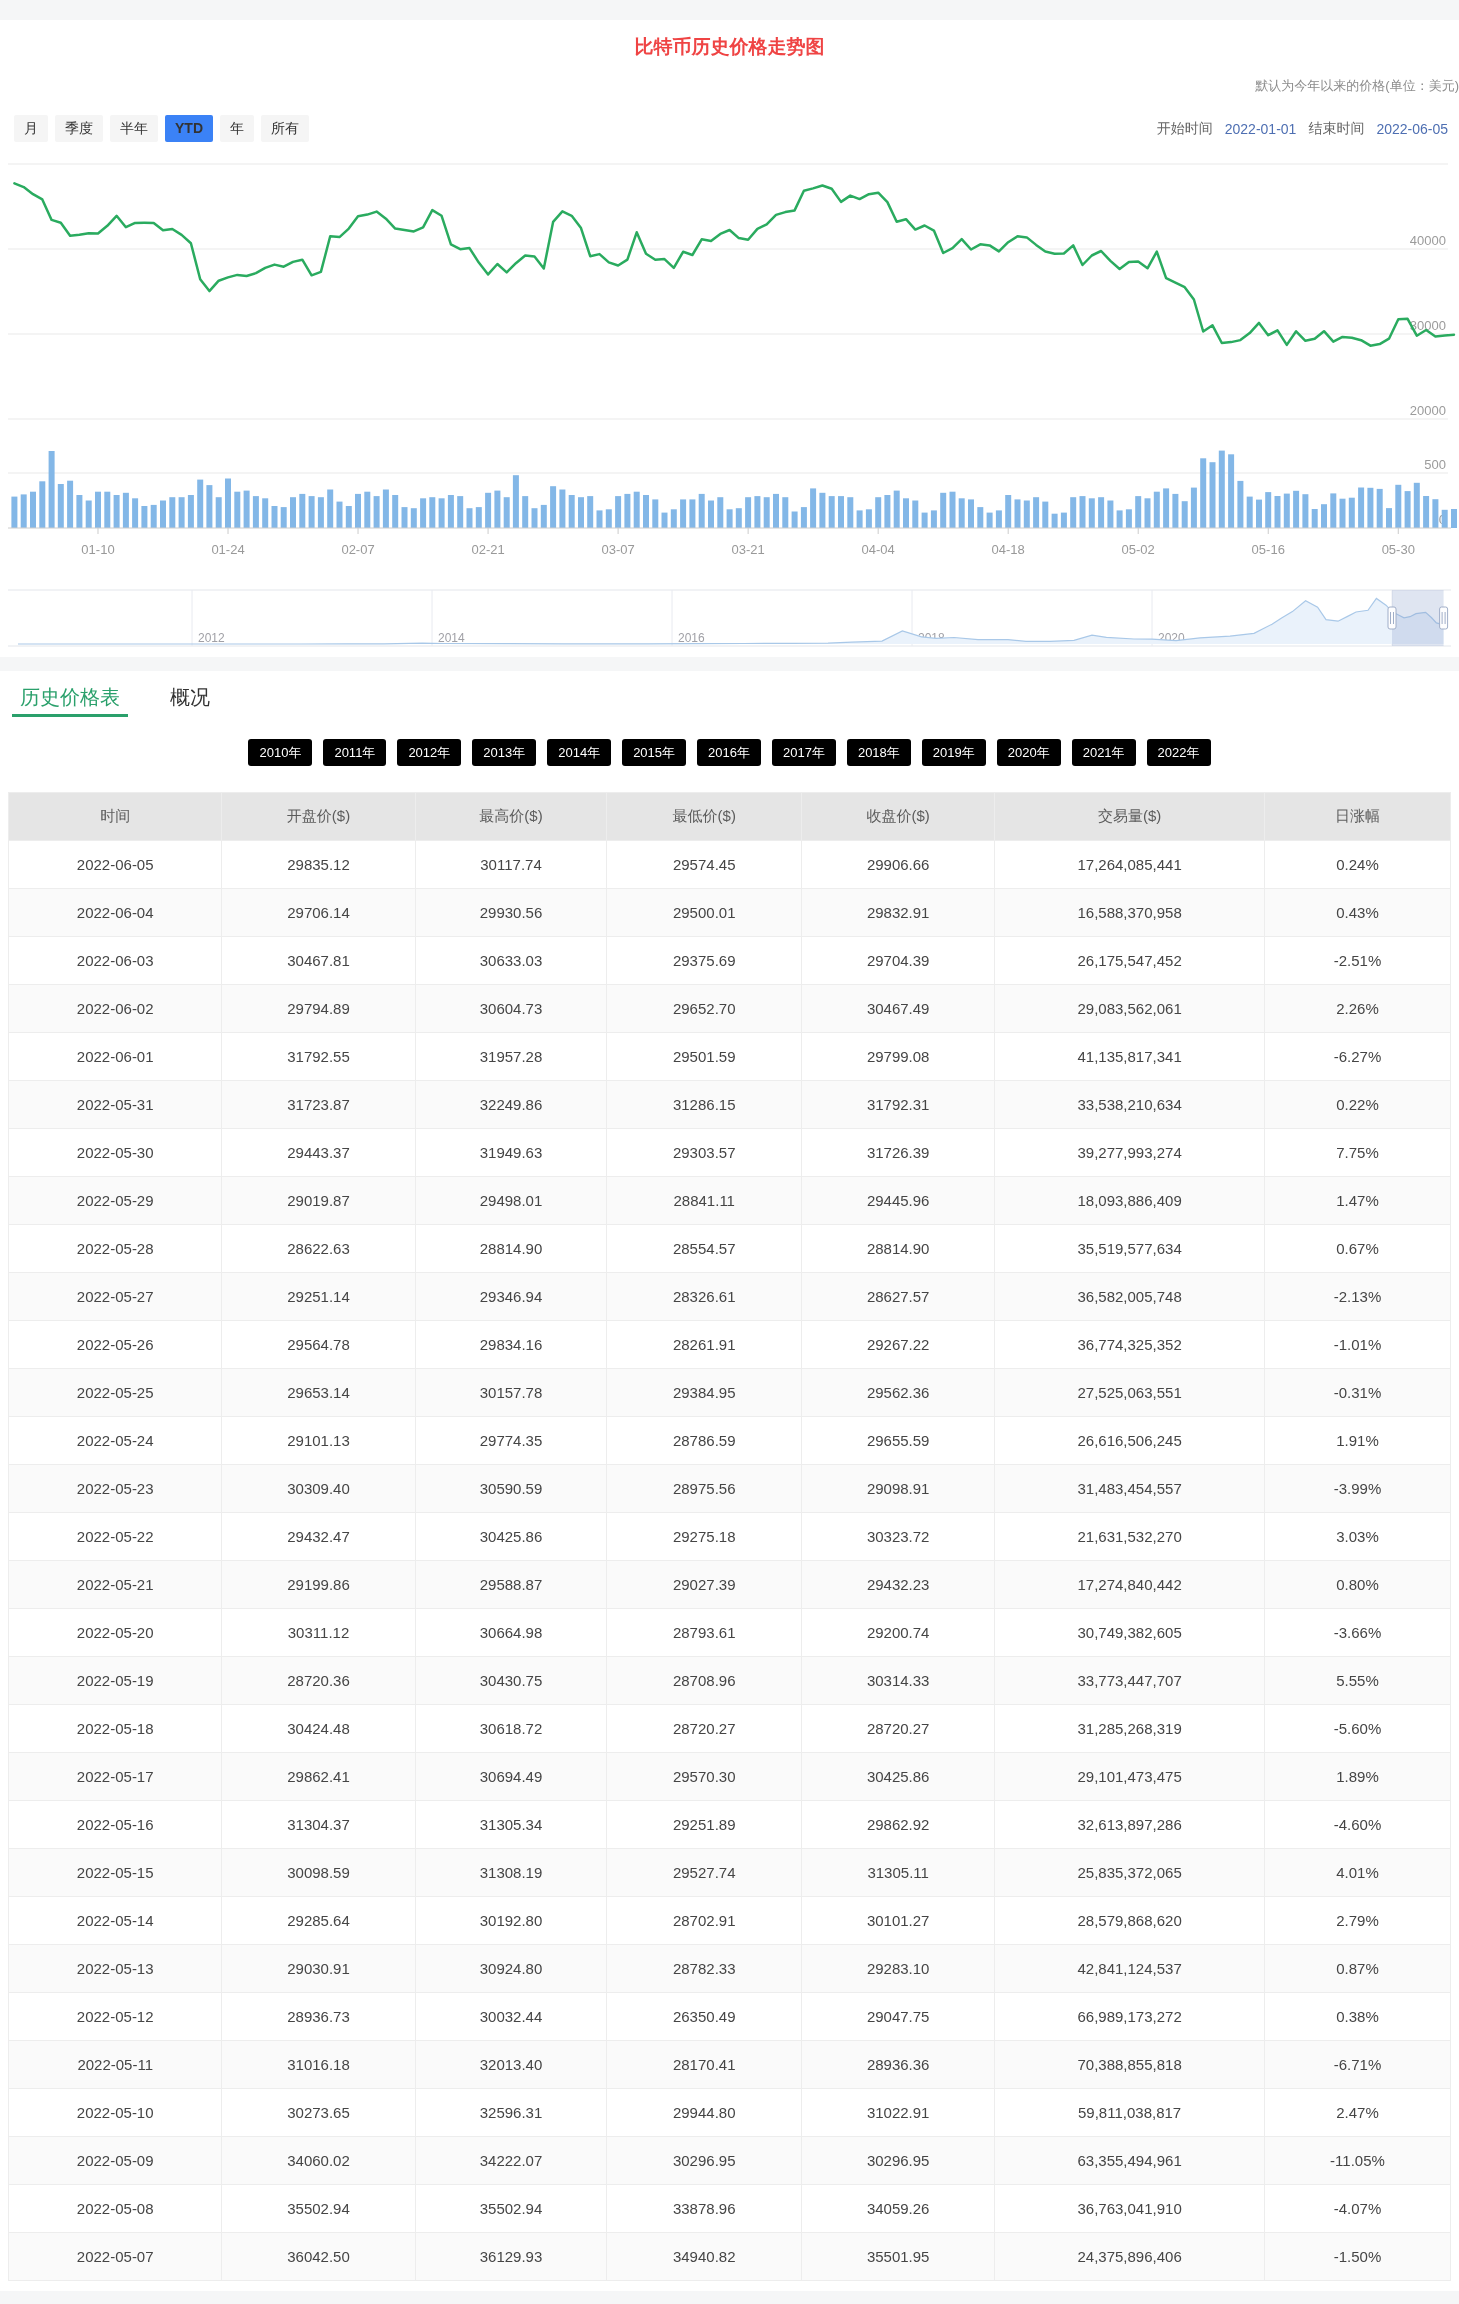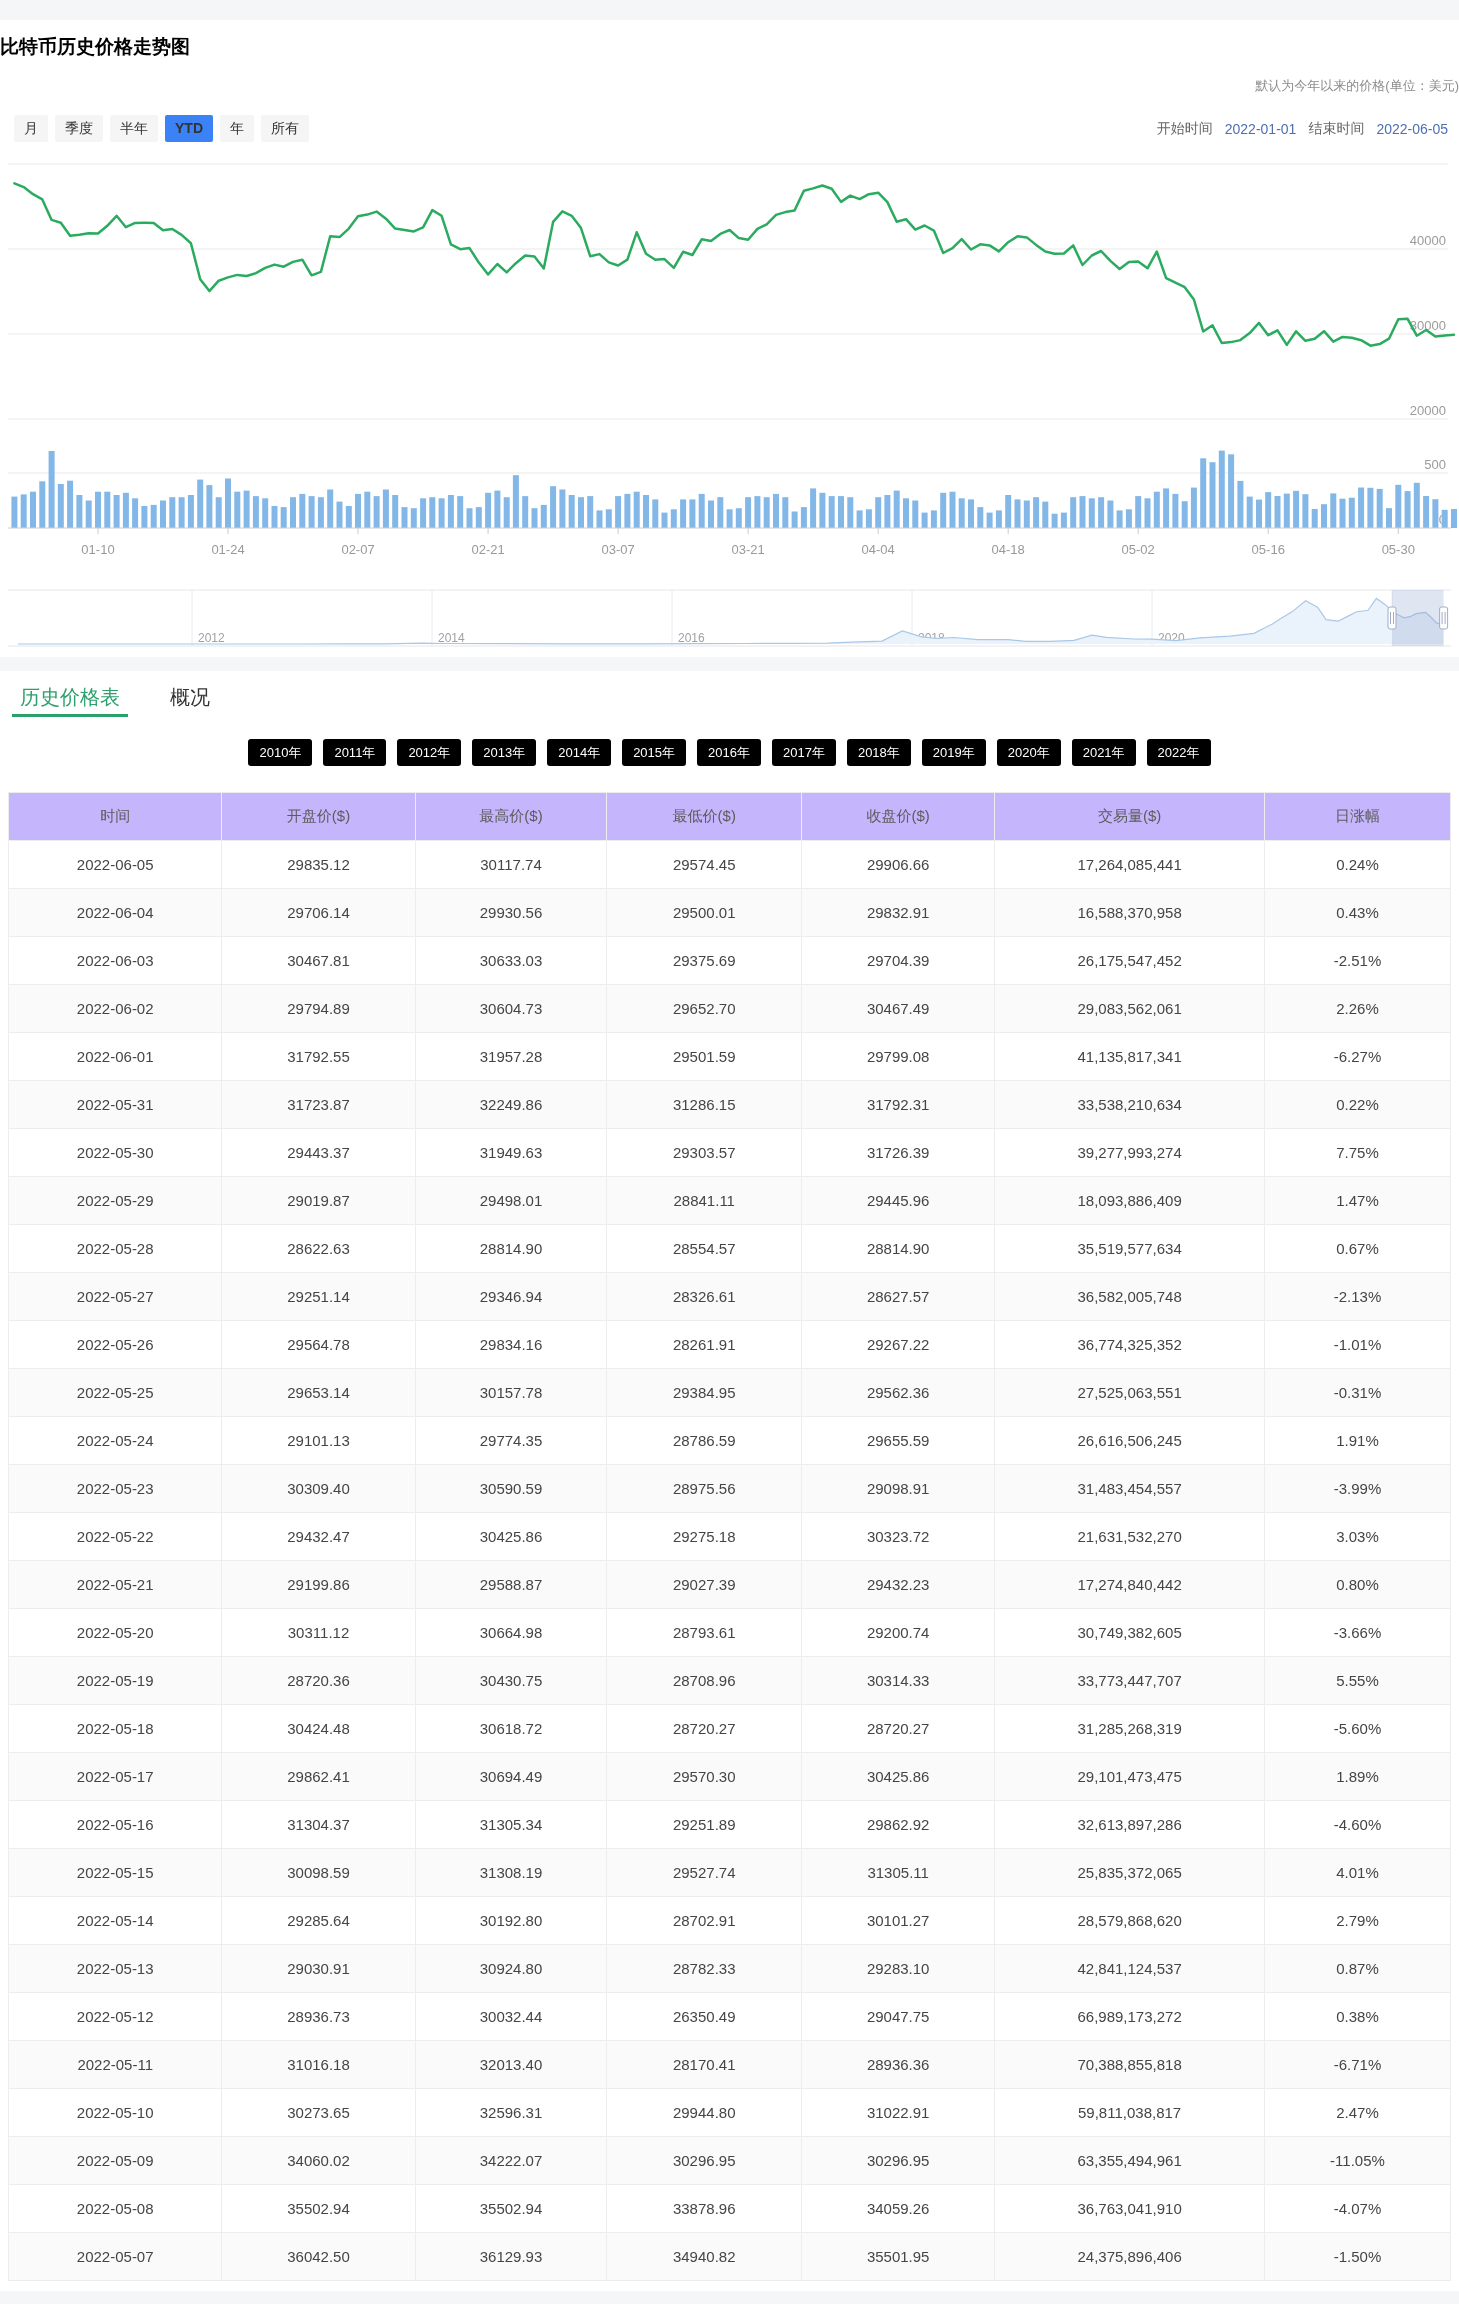--- a/index.html
+++ b/index.html
@@ -1,39 +1,39 @@
 <!DOCTYPE html>
 <html><head>
 <meta charset="utf-8">
 <style>
   html,body{margin:0;padding:0;}
   body{
     width:1459px;height:2304px;overflow:hidden;background:#fff;
     font-family:"Liberation Sans","DejaVu Sans",sans-serif;color:#333;
   }
   .topbar{height:20px;background:#f5f6f7;}
-  .page-title{margin:14px 0 17px;font-size:19px;font-weight:700;color:#000000;}
+  .page-title{margin:14px 0 17px;text-align:center;font-size:19px;font-weight:700;color:#ef4444;}
   .page-subtitle{margin-top:9px;text-align:right;font-size:13px;color:#8c8c8c;}
   .controls{position:relative;height:30px;margin-top:20px;}
   .period-group{position:absolute;left:14px;top:0;display:flex;gap:7px;}
   .pbtn{background:#f5f5f5;color:#333;font-size:14px;line-height:17px;padding:5px 10px;border-radius:2px;cursor:pointer;}
   .pbtn.active{background:#3b82f6;font-weight:700;}
   .dates{position:absolute;right:11px;top:5px;display:flex;align-items:center;gap:12px;font-size:14px;color:#666;}
   .dates .val{color:#4e6fb2;cursor:pointer;}
   .chart-area{display:block;margin-top:7px;font-family:inherit;}
   .gray-band{height:14px;background:#f5f6f7;}
   .tabs{display:flex;gap:42px;padding:13px 0 0 16px;height:33px;}
   .tab{font-size:20px;color:#333;position:relative;padding:0 4px 12px;cursor:pointer;}
   .tab.active{color:#2aa06b;}
   .tab.active::after{content:"";position:absolute;left:-4px;right:-4px;bottom:0;height:3px;background:#2aa06b;}
   .year-row{display:flex;justify-content:center;gap:11px;margin-top:22px;}
   .ybtn{background:#000000;color:#fff;font-size:13px;line-height:15px;padding:6px 11px;border-radius:3px;cursor:pointer;}
   .price-table{width:1443px;margin:26px auto 0;border-collapse:collapse;table-layout:fixed;font-size:15px;}
   .price-table th,.price-table td{border:1px solid #ededed;height:47px;text-align:center;font-weight:normal;padding:0 4px;overflow:hidden;white-space:nowrap;}
-  .price-table thead th{background:#c4b5fd;color:#5c5c5c;}
+  .price-table thead th{background:#e5e5e5;color:#5c5c5c;}
   .price-table tbody td{color:#454545;}
   .price-table tbody tr:nth-child(even){background:#fafafa;}
   .bottom-strip{height:28px;background:#f5f6f7;margin-top:10px;}
 </style>
 </head>
 <body>
 
 <div class="topbar"></div>
 
 <div class="page-title">比特币历史价格走势图</div>

